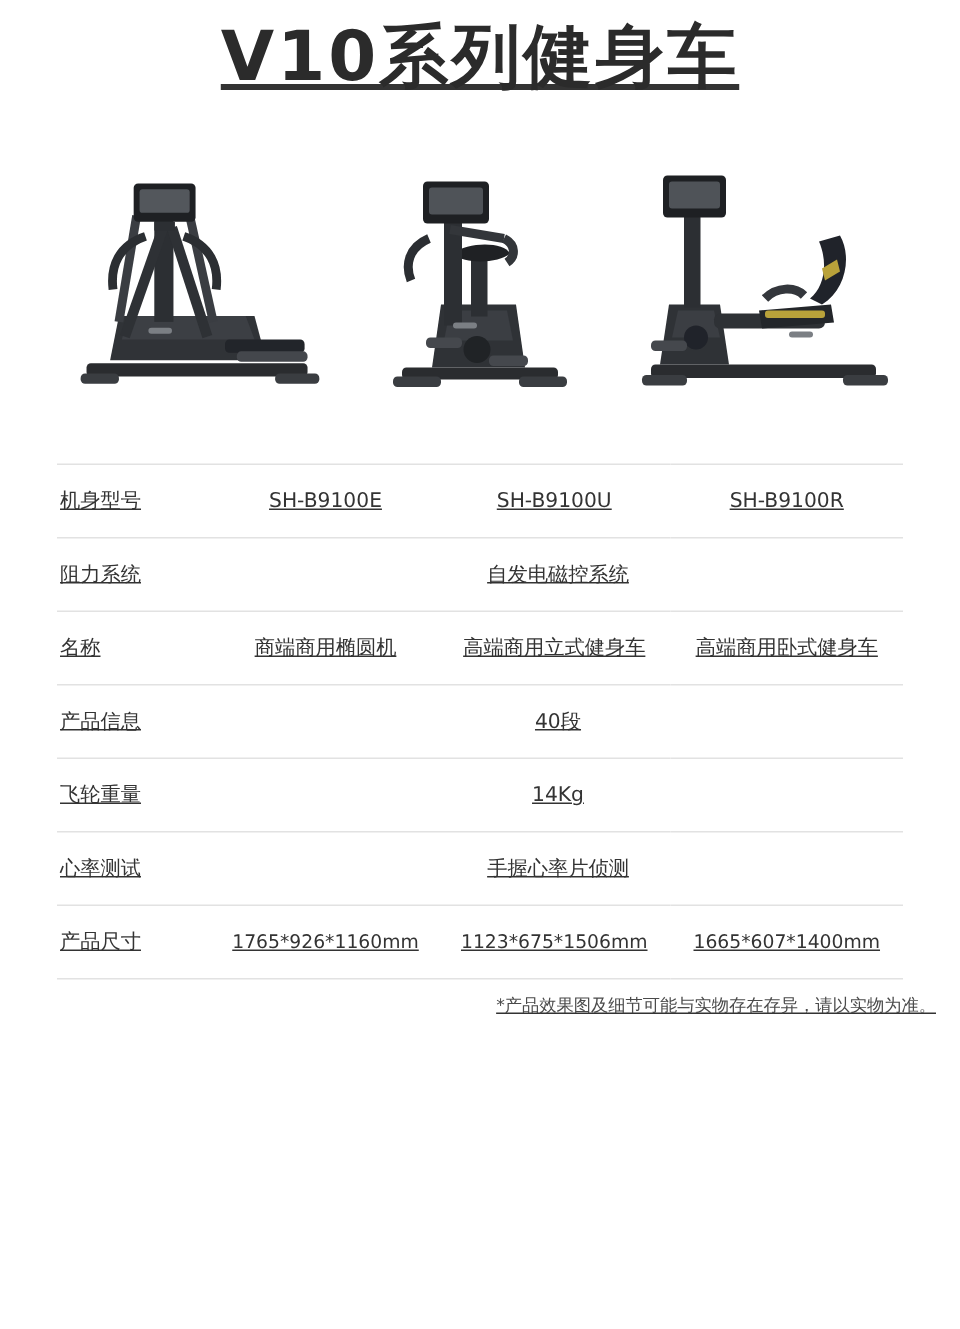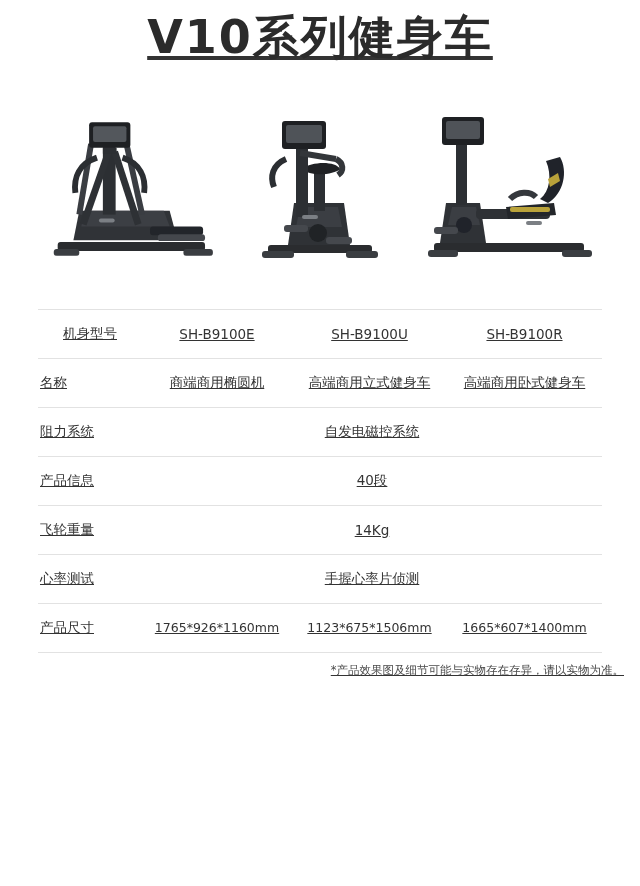--- a/index.html
+++ b/index.html
@@ -54,21 +54,21 @@
     border-collapse: collapse;
     font-size: 13.5px;
   }
   .spec-table td {
     border-bottom: 1px solid #e2e2e2;
     padding: 15px 2px;
     vertical-align: middle;
     color: #333333;
     font-family: "DejaVu Sans", sans-serif;
   }
-  .spec-table tr:first-child td { border-top: 1px solid #e2e2e2; text-align: center; }
+  .spec-table tr:first-child td { border-top: 1px solid #e2e2e2; }
   .label-cell {
     width: 104px;
     text-align: left;
     padding-left: 12px;
     white-space: nowrap;
   }
   .val-cell { text-align: center; }
   .val-cell.c1 { width: 150px; }
   .val-cell.c2 { width: 155px; }
   .val-cell.c3 { width: 155px; }
@@ -192,30 +192,30 @@
 
   <table class="spec-table">
     <tbody>
       <tr>
         <td class="label-cell">机身型号</td>
         <td class="val-cell c1">SH-B9100E</td>
         <td class="val-cell c2">SH-B9100U</td>
         <td class="val-cell c3">SH-B9100R</td>
       </tr>
       <tr>
+        <td class="label-cell">阻力系统</td>
+        <td class="span-cell" colspan="3">自发电磁控系统</td>
+      </tr>
+      <tr>
         <td class="label-cell">名称</td>
         <td class="val-cell c1">商端商用椭圆机</td>
         <td class="val-cell c2">高端商用立式健身车</td>
         <td class="val-cell c3">高端商用卧式健身车</td>
       </tr>
       <tr>
-        <td class="label-cell">阻力系统</td>
-        <td class="span-cell" colspan="3">自发电磁控系统</td>
-      </tr>
-      <tr>
         <td class="label-cell">产品信息</td>
         <td class="span-cell" colspan="3">40段</td>
       </tr>
       <tr>
         <td class="label-cell">飞轮重量</td>
         <td class="span-cell" colspan="3">14Kg</td>
       </tr>
       <tr>
         <td class="label-cell">心率测试</td>
         <td class="span-cell" colspan="3">手握心率片侦测</td>

